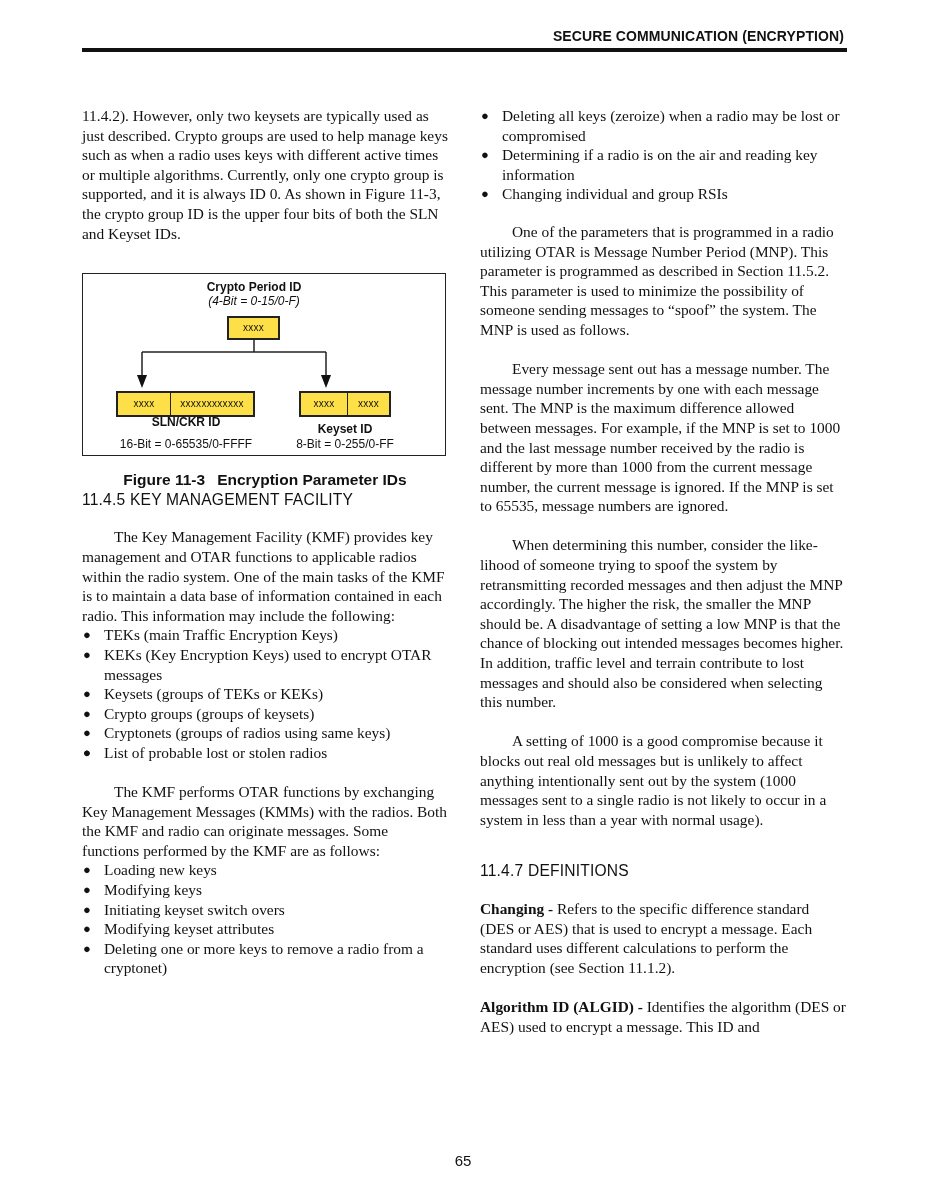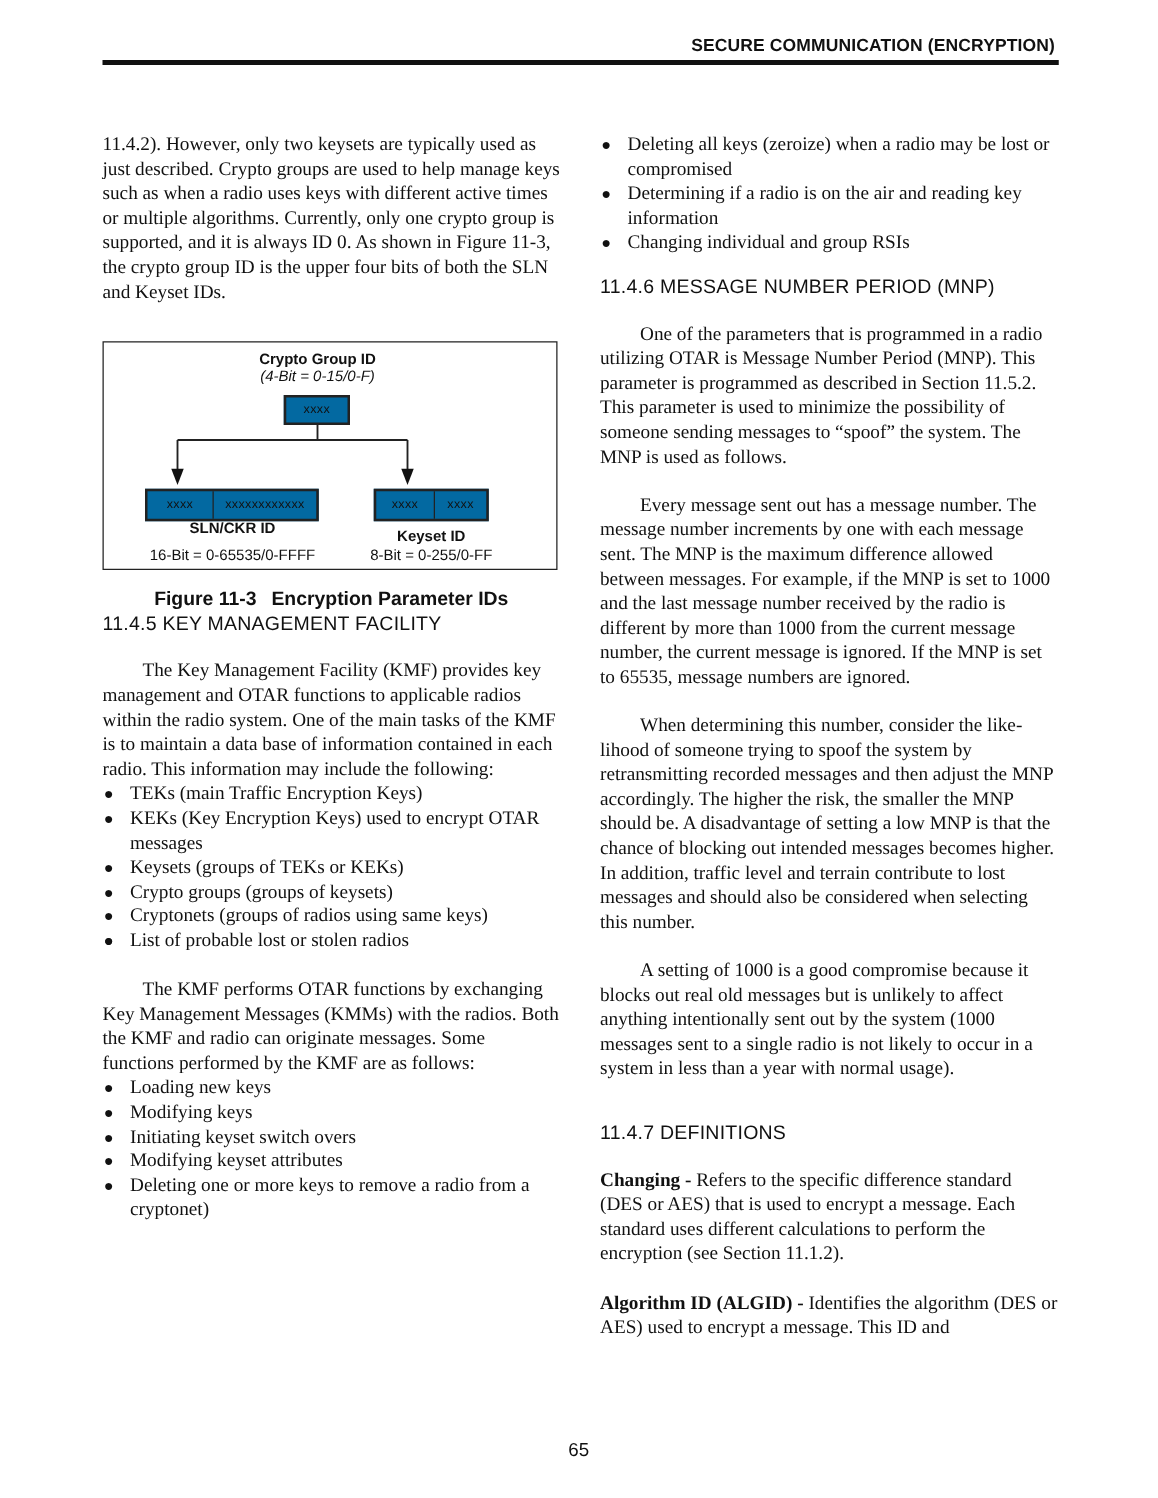--- a/index.html
+++ b/index.html
@@ -12,21 +12,21 @@
   p { margin: 0; }
   .indent { text-indent: 32px; }
   .gap { margin-top: 19.6px; }
   .heading { font-family: "Liberation Sans", sans-serif; font-size: 15.6px; letter-spacing: 0.2px; }
   ul.bullets { list-style: none; margin: 0; padding: 0; }
   ul.bullets li { position: relative; padding-left: 22px; }
   ul.bullets li .bullet { position: absolute; left: 1px; top: 0; font-size: 13px; }
   .figure { position: relative; width: 364px; height: 183px; border: 1.5px solid #222; margin-top: 30px; box-sizing: border-box; font-family: "Liberation Sans", sans-serif; }
   .fig-label { position: absolute; text-align: center; font-size: 12px; line-height: 14px; }
   .fig-label.bold { font-weight: bold; }
-  .bit-box { position: absolute; border: 2px solid #222; display: flex; box-sizing: border-box; background: #0369a1; }
+  .bit-box { position: absolute; border: 2px solid #222; display: flex; box-sizing: border-box; background: #fde047; }
   .bit-cell { display: flex; align-items: center; justify-content: center; font-size: 10px; letter-spacing: 0.3px; }
   .bit-cell + .bit-cell { border-left: 1.5px solid #222; }
   .fig-caption { font-family: "Liberation Sans", sans-serif; font-weight: bold; font-size: 15.5px; text-align: center; margin-top: 14px; }
   .fig-caption .gapspan { display: inline-block; width: 12px; }
   .term { font-weight: bold; }
   .page-number { position: absolute; left: 0; width: 926px; top: 1152px; text-align: center; font-family: "Liberation Sans", sans-serif; font-size: 15px; }
   svg.lines { position: absolute; left: 0; top: 0; }
 </style>
 </head>
 <body>
@@ -42,21 +42,21 @@
   <div class="figure">
     <svg class="lines" width="364" height="183">
       <line x1="171" y1="65" x2="171" y2="78" stroke="#222" stroke-width="1.5"></line>
       <line x1="59" y1="78" x2="243" y2="78" stroke="#222" stroke-width="1.5"></line>
       <line x1="59" y1="78" x2="59" y2="103" stroke="#222" stroke-width="1.5"></line>
       <line x1="243" y1="78" x2="243" y2="103" stroke="#222" stroke-width="1.5"></line>
       <polygon points="54,101 64,101 59,114" fill="#111"></polygon>
       <polygon points="238,101 248,101 243,114" fill="#111"></polygon>
     </svg>
 
-    <div class="fig-label bold" style="left:100px; width:142px; top:6px;">Crypto Group ID</div>
+    <div class="fig-label bold" style="left:100px; width:142px; top:6px;">Crypto Period ID</div>
     <div class="fig-label" style="left:90px; width:162px; top:20px;font-style:italic;">(4-Bit = 0-15/0-F)</div>
     <div class="bit-box" style="left:144px; top:42px; width:53px; height:24px;">
       <div class="bit-cell" style="width:100%;">xxxx</div>
     </div>
 
     <div class="bit-box" style="left:33px; top:117px; width:139px; height:26px;">
       <div class="bit-cell" style="width:52px;">xxxx</div>
       <div class="bit-cell" style="flex:1;">xxxxxxxxxxxx</div>
     </div>
     <div class="fig-label bold" style="left:23px; width:160px; top:141px;">SLN/CKR ID</div>
@@ -99,21 +99,20 @@
   </ul>
 </div>
 
 <div class="col col-right">
   <ul class="bullets">
     <li><span class="bullet">●</span><span>Deleting all keys (zeroize) when a radio may be lost or compromised</span></li>
     <li><span class="bullet">●</span><span>Determining if a radio is on the air and reading key information</span></li>
     <li><span class="bullet">●</span><span>Changing individual and group RSIs</span></li>
   </ul>
 
-  <div class="heading" style="margin-top:16px;">11.4.6  MESSAGE NUMBER PERIOD (MNP)</div>
 
   <p class="indent" style="margin-top:18px;">One of the parameters that is programmed in a radio utilizing OTAR is Message Number Period (MNP). This parameter is programmed as described in Section 11.5.2. This parameter is used to minimize the possibility of someone sending messages to “spoof” the system. The MNP is used as follows.</p>
   <p class="indent gap">Every message sent out has a message number. The message number increments by one with each message sent. The MNP is the maximum difference allowed between messages. For example, if the MNP is set to 1000 and the last message number received by the radio is different by more than 1000 from the current message number, the current message is ignored. If the MNP is set to 65535, message numbers are ignored.</p>
   <p class="indent gap">When determining this number, consider the like­lihood of someone trying to spoof the system by retransmitting recorded messages and then adjust the MNP accordingly. The higher the risk, the smaller the MNP should be. A disadvantage of setting a low MNP is that the chance of blocking out intended messages becomes higher. In addition, traffic level and terrain contribute to lost messages and should also be consid­ered when selecting this number.</p>
   <p class="indent gap">A setting of 1000 is a good compromise because it blocks out real old messages but is unlikely to affect anything intentionally sent out by the system (1000 messages sent to a single radio is not likely to occur in a system in less than a year with normal usage).</p>
 
   <div class="heading" style="margin-top:32px;">11.4.7  DEFINITIONS</div>
 
   <p style="margin-top:18px;"><span class="term">Changing -</span><span> Refers to the specific difference standard (DES or AES) that is used to encrypt a message. Each standard uses different calculations to perform the encryption (see Section 11.1.2).</span></p>
   <p class="gap"><span class="term">Algorithm ID (ALGID) -</span><span> Identifies the algorithm (DES or AES) used to encrypt a message. This ID and</span></p>

